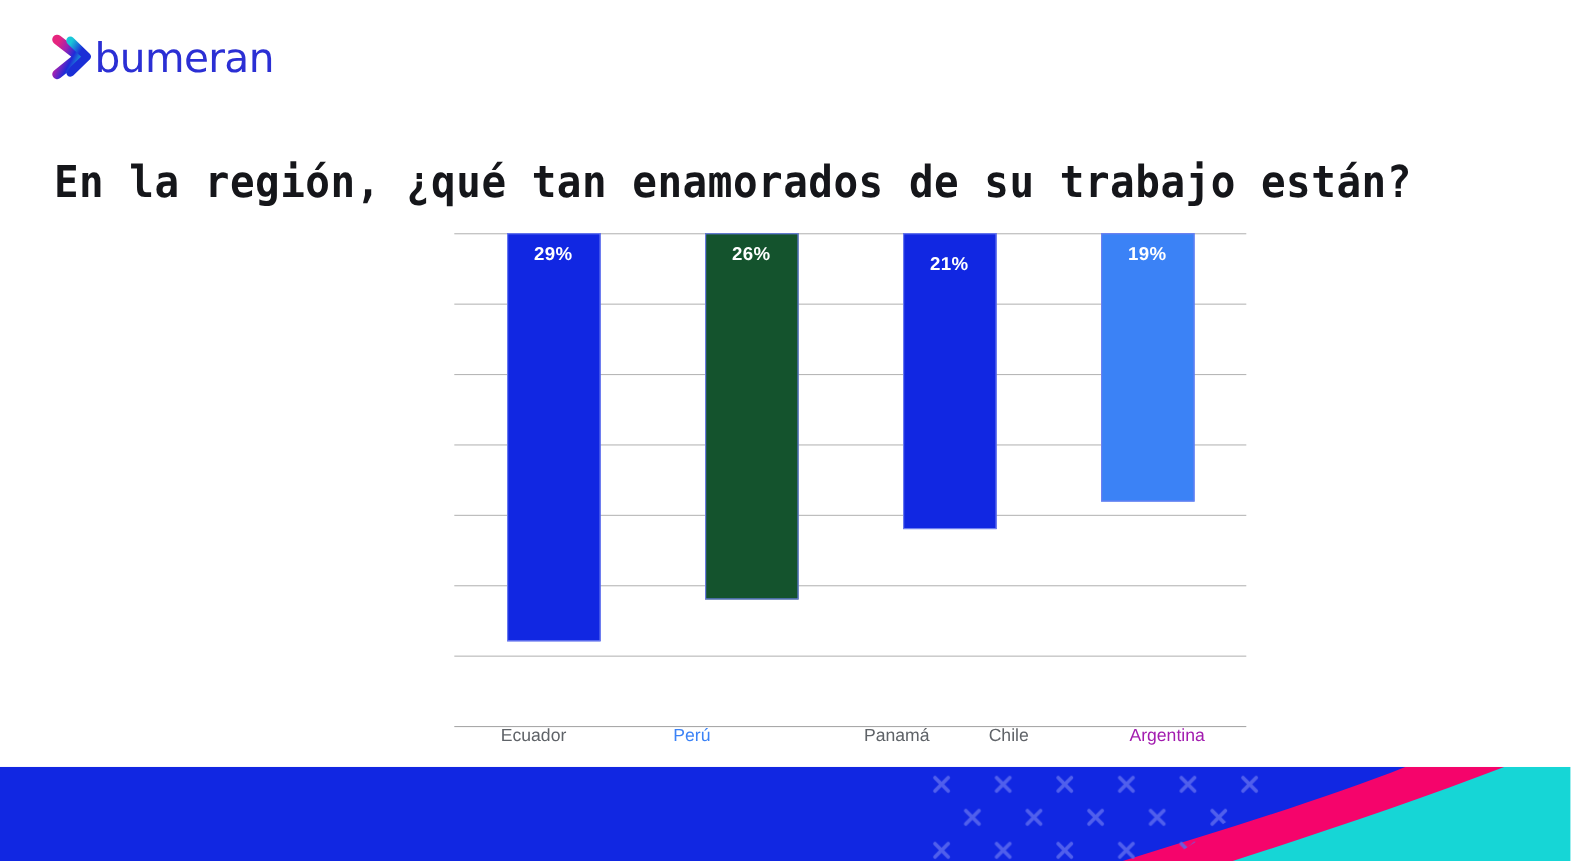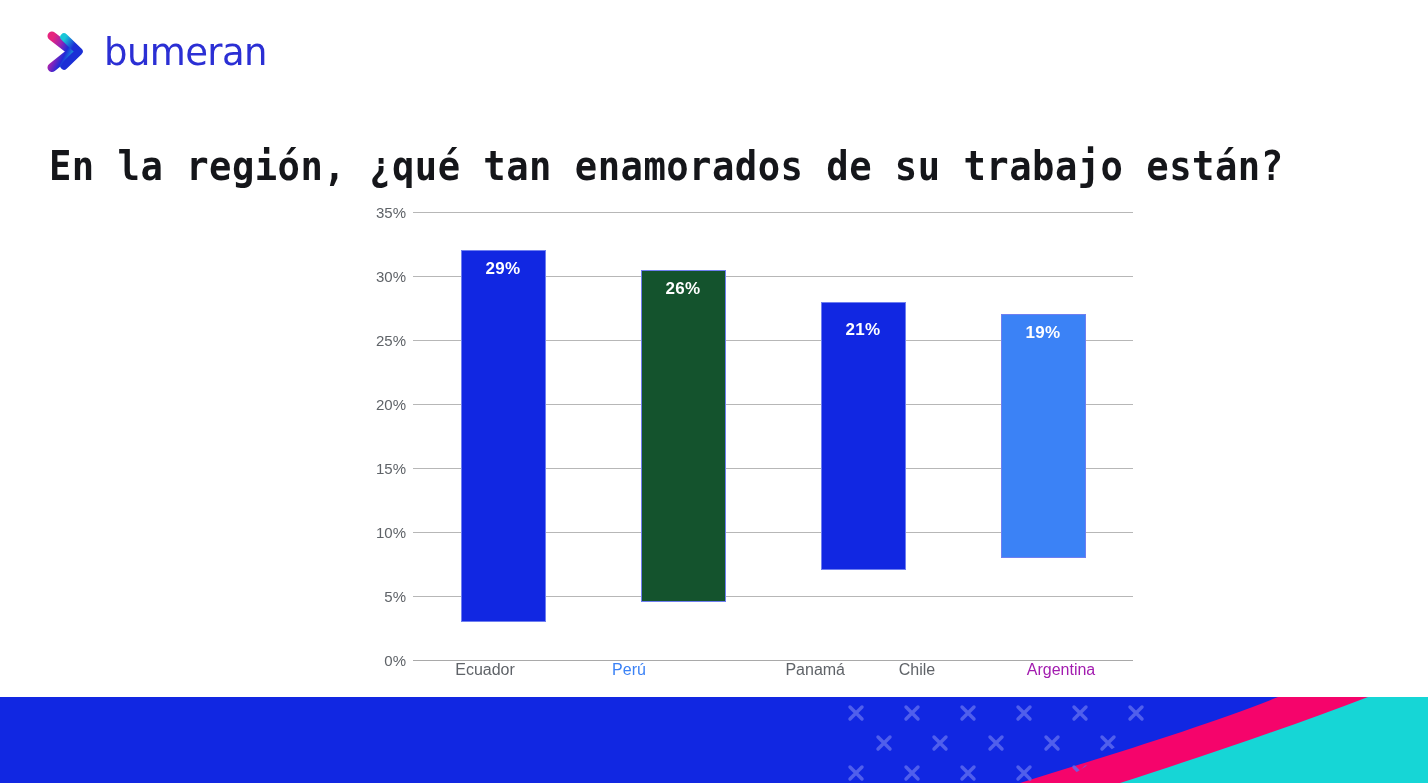--- a/index.html
+++ b/index.html
@@ -3,21 +3,21 @@
 <meta charset="utf-8">
 <style>
   html,body{margin:0;padding:0;}
   body{
     width:1428px;height:783px;position:relative;overflow:hidden;
     background:#ffffff;
     font-family:"Liberation Sans","DejaVu Sans",sans-serif;
   }
 
   
-  #logo{position:absolute;left:46px;top:31px;display:flex;align-items:center;gap:18px;}
+  #logo{position:absolute;left:46px;top:31px;display:flex;align-items:center;gap:0;}
   #logo .mark{width:40px;height:42px;display:block;}
   #logo .word{
     font-family:"DejaVu Sans","Liberation Sans",sans-serif;
     font-size:37px;line-height:37px;letter-spacing:-0.6px;
     color:#2B2FD4;font-weight:400;
   }
 
   
   #title{
     position:absolute;left:49px;top:140px;width:1300px;
@@ -34,21 +34,21 @@
   .ylabel{
     position:absolute;right:0;transform:translateY(-50%);
     font-size:15px;color:#5f6368;white-space:nowrap;text-align:right;
   }
   .plot{position:absolute;left:55px;top:0;right:0;height:448px;}
   .grid{position:absolute;left:0;right:0;height:1px;background:#b7b7b7;}
   .grid.base{background:#a9a9a9;}
   .bars{position:absolute;left:0;right:0;bottom:0;top:0;display:flex;
         align-items:flex-end;justify-content:space-around;}
   .barwrap{width:20%;display:flex;flex-direction:column;align-items:center;
-           justify-content:center;height:100%;position:relative;}
+           justify-content:flex-start;height:100%;position:relative;}
   .bar{
     width:85px;background:#1127E2;border:1px solid #6f7ff0;
     box-sizing:border-box;position:relative;
     display:flex;align-items:flex-start;justify-content:center;
   }
   .bar .val{
     color:#ffffff;font-size:17px;font-weight:700;margin-top:8px;
     letter-spacing:0.3px;
   }
   .xlabels{position:absolute;left:55px;right:0;top:449px;display:flex;
@@ -82,30 +82,20 @@
       <path d="M18 6 L33 20.5 L18 35" fill="none" stroke="url(#chevGrad2)" stroke-width="7.5" stroke-linecap="round" stroke-linejoin="round"></path>
     </svg>
   </span>
   <span class="word">bumeran</span>
 </div>
 
 <div id="title">En la región, ¿qué tan enamorados de su trabajo están?</div>
 
 <div id="chart">
 
-  <div class="ylabels">
-    <div class="ylabel" style="top: 0px; color: rgb(95, 99, 104);">35%</div>
-    <div class="ylabel" style="top: 64px; color: rgb(95, 99, 104);">30%</div>
-    <div class="ylabel" style="top: 128px; color: rgb(95, 99, 104);">25%</div>
-    <div class="ylabel" style="top: 192px; color: rgb(95, 99, 104);">20%</div>
-    <div class="ylabel" style="top: 256px; color: rgb(95, 99, 104);">15%</div>
-    <div class="ylabel" style="top: 320px; color: rgb(95, 99, 104);">10%</div>
-    <div class="ylabel" style="top: 384px; color: rgb(95, 99, 104);">5%</div>
-    <div class="ylabel" style="top: 448px; color: rgb(95, 99, 104);">0%</div>
-  </div>
 
   <div class="plot">
     <div class="grid" style="top: 0px; background: rgb(183, 183, 183);"></div>
     <div class="grid" style="top: 64px; background: rgb(183, 183, 183);"></div>
     <div class="grid" style="top: 128px; background: rgb(183, 183, 183);"></div>
     <div class="grid" style="top: 192px; background: rgb(183, 183, 183);"></div>
     <div class="grid" style="top: 256px; background: rgb(183, 183, 183);"></div>
     <div class="grid" style="top: 320px; background: rgb(183, 183, 183);"></div>
     <div class="grid" style="top: 384px; background: rgb(183, 183, 183);"></div>
     <div class="grid base" style="top:448px"></div>

